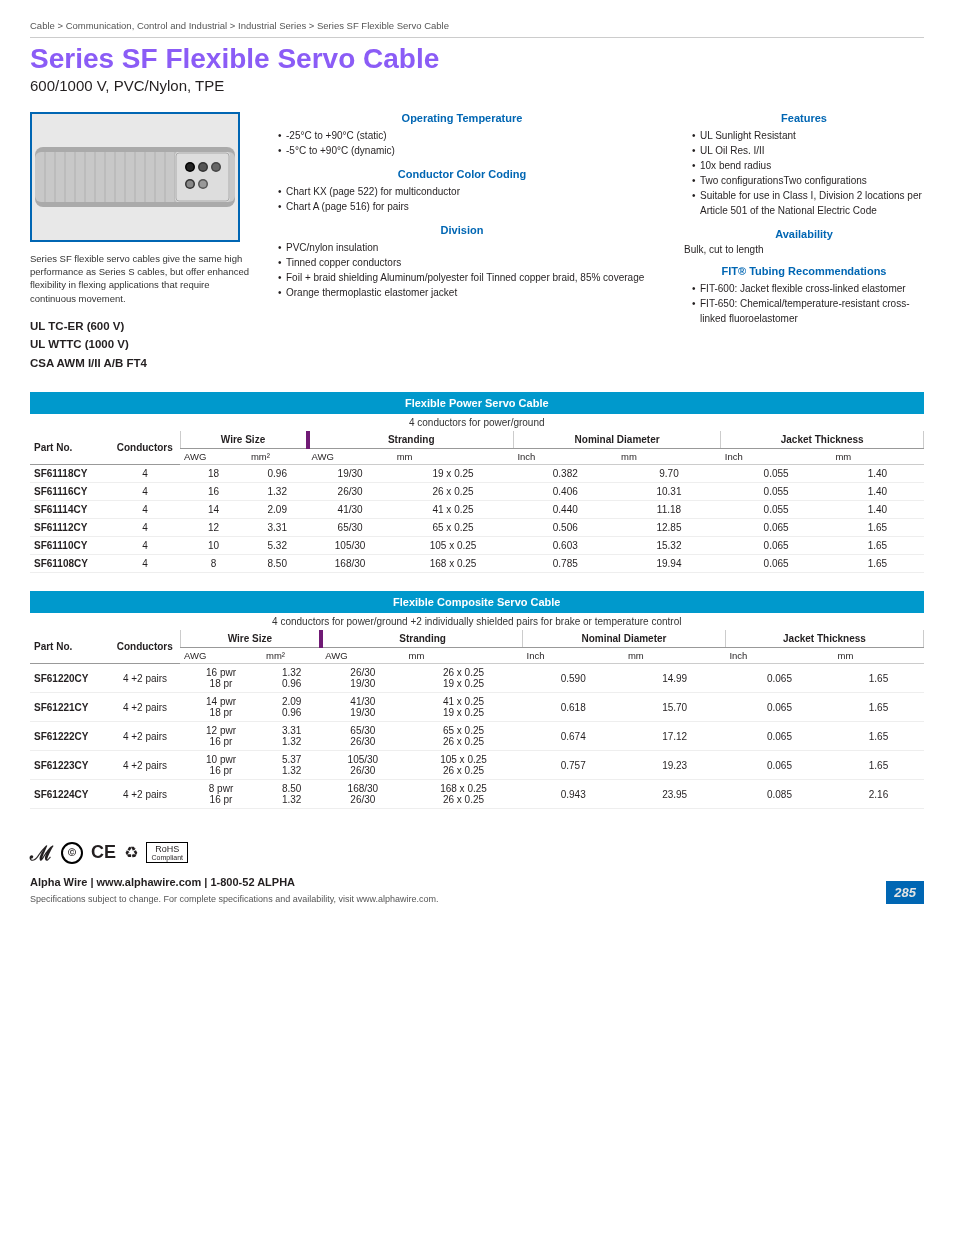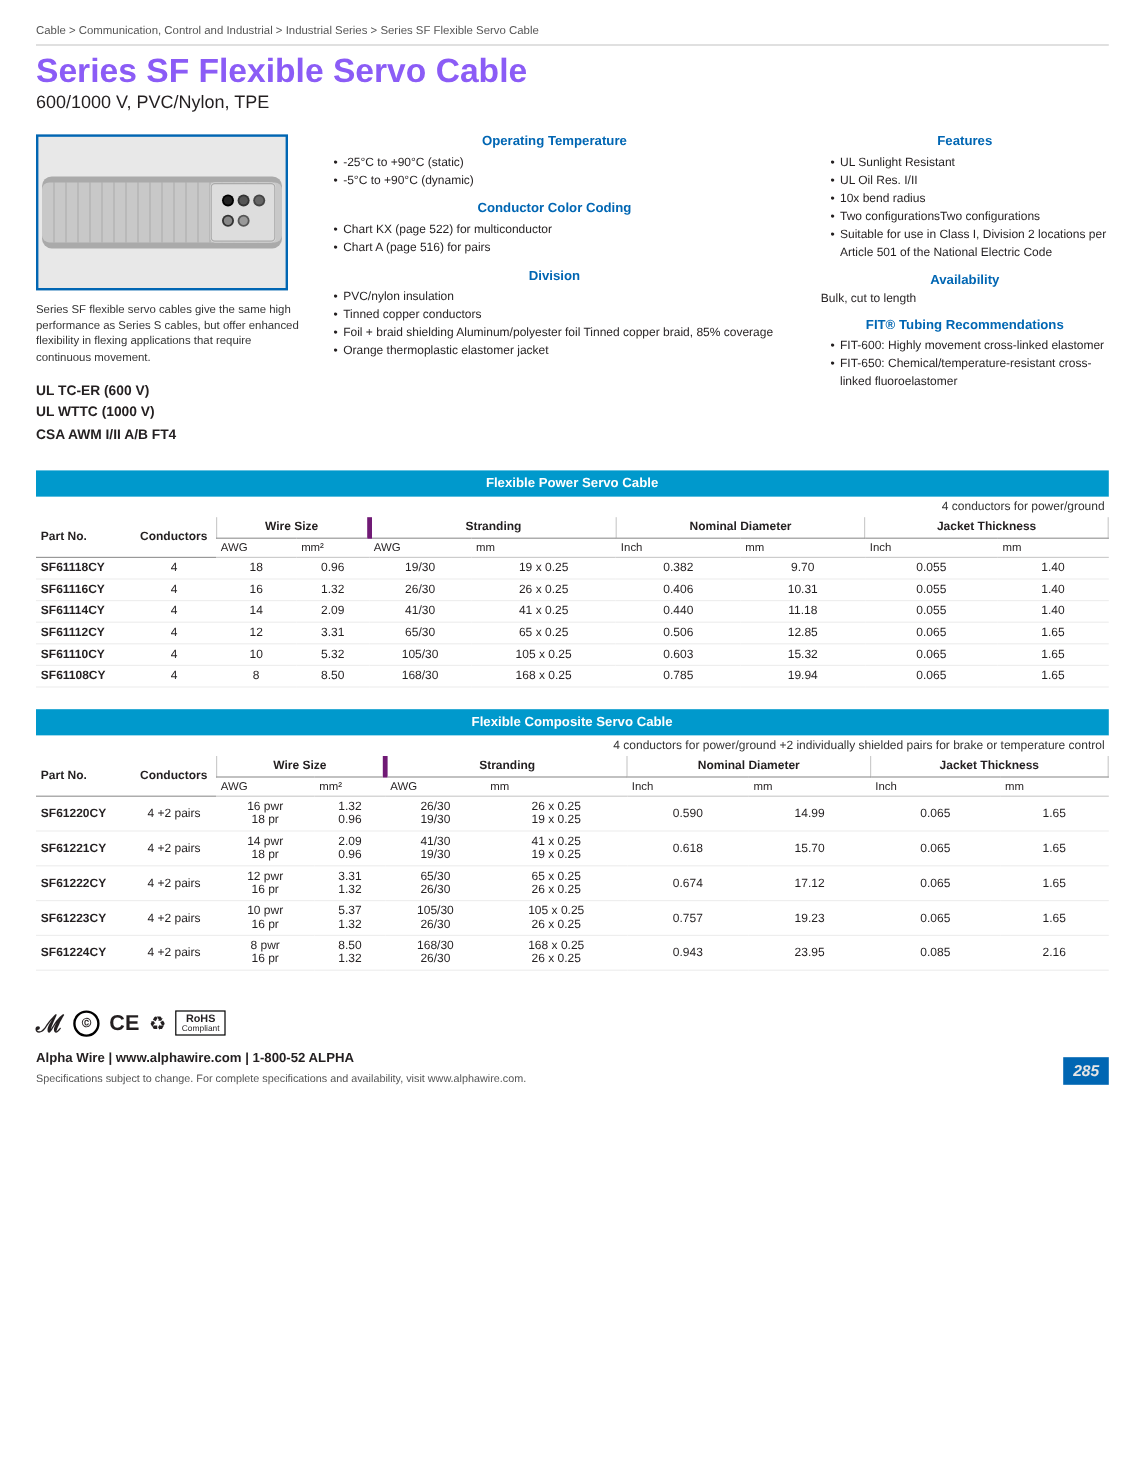--- a/index.html
+++ b/index.html
@@ -107,21 +107,21 @@
     }
     .table-header-row {
       background: #0099cc;
       color: #fff;
       text-align: center;
       font-size: 11px;
       font-weight: bold;
       padding: 5px;
     }
     .table-subheader {
-      text-align: right;
+      text-align: center;
       font-size: 10px;
       color: #333;
       padding: 3px;
       background: #fff;
     }
     table {
       width: 100%;
       border-collapse: collapse;
     }
     .col-header-row th {
@@ -288,21 +288,21 @@
       <li>10x bend radius</li>
       <li><span>Two configurations</span>Two configurations</li>
       <li>Suitable for use in Class I, Division 2 locations per Article 501 of the National Electric Code</li>
     </ul>
 
     <div class="section-heading">Availability</div>
     <div style="font-size:10px; margin-bottom:6px;">Bulk, cut to length</div>
 
     <div class="section-heading">FIT® Tubing Recommendations</div>
     <ul class="bullet-list">
-      <li>FIT-600: Highly movement cross-linked elastomer</li>
+      <li>FIT-600: Jacket flexible cross-linked elastomer</li>
       <li>FIT-650: Chemical/temperature-resistant cross-linked fluoroelastomer</li>
     </ul>
   </div>
 </div>
 
 <div class="table-section">
   <table>
     <thead>
       <tr>
         <td colspan="10" class="table-header-row">Flexible Power Servo Cable</td>
@@ -504,21 +504,21 @@
 
     <span style="font-weight:900; font-size:20px; font-family:serif;">ℳ</span>
 
     <span style="display:inline-flex; align-items:center; justify-content:center; width:22px; height:22px; border:2px solid #000; border-radius:50%; font-size:8px; font-weight:bold; font-family:serif;">Ⓒ</span>
 
     <span style="font-size:18px; font-weight:bold;">CE</span>
 
     <span style="font-size:16px;">♻</span>
 
     <span class="rohs-badge">
-      <span style="font-weight:bold; font-size:9px;">RoHS</span>
+      <span style="font-weight:normal; font-size:9px;">RoHS</span>
       <span style="font-size:7px;">Compliant</span>
     </span>
   </div>
   <div class="footer-company">Alpha Wire | www.alphawire.com | 1-800-52 ALPHA</div>
   <div style="display:flex; align-items:flex-end; justify-content:space-between;">
     <div class="footer-note">Specifications subject to change. For complete specifications and availability, visit www.alphawire.com.</div>
     <div class="page-number">285</div>
   </div>
 </div>
 

